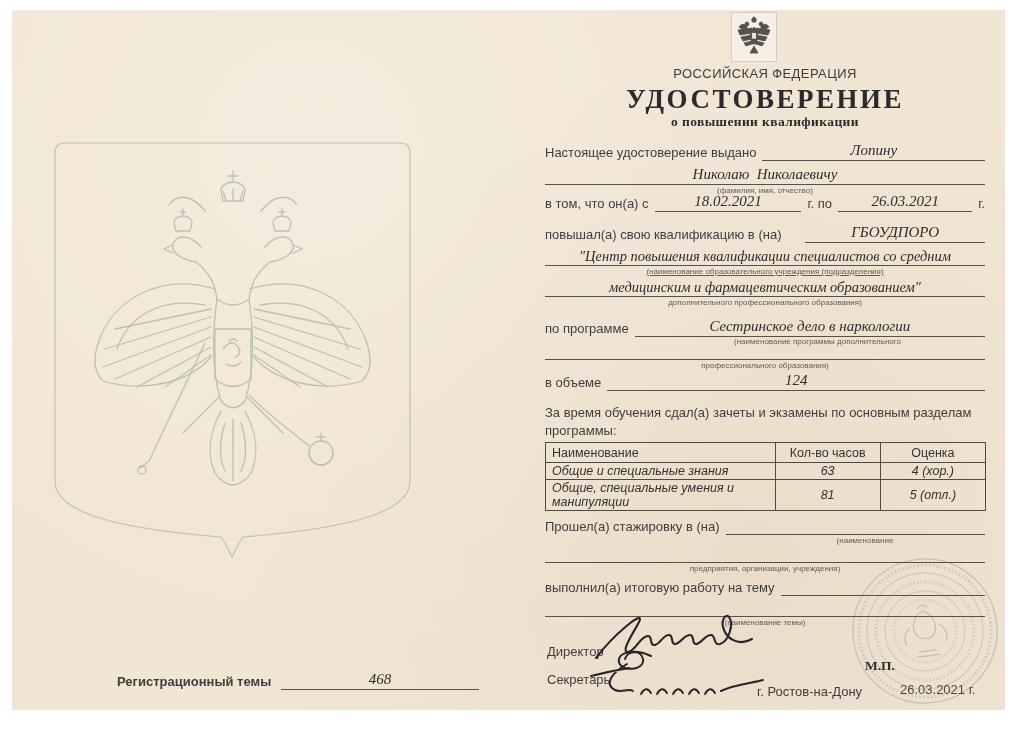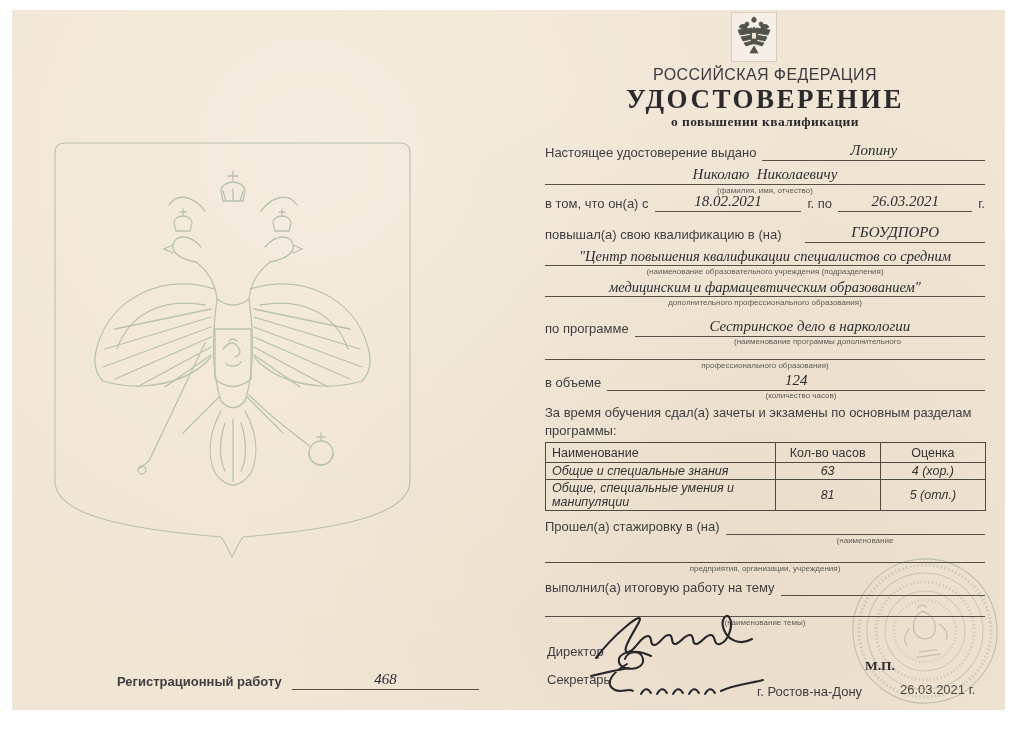--- a/index.html
+++ b/index.html
@@ -14,21 +14,21 @@
       radial-gradient(circle at 30% 20%, rgba(255,255,255,.25), rgba(255,255,255,0) 60%),
       radial-gradient(circle at 75% 80%, rgba(214,196,172,.25), rgba(214,196,172,0) 55%);
   }
   
   .emblem-box{
     position:absolute;left:719px;top:2px;width:44px;height:48px;
     background:rgba(255,255,255,.38);border:1px solid rgba(175,165,148,.45);
     display:flex;align-items:center;justify-content:center;
   }
   .hdr{position:absolute;left:533px;width:440px;text-align:center;color:#3c3c3e;}
-  .hdr.country{top:56px;font-size:16px;letter-spacing:.4px;}
+  .hdr.country{top:56px;font-size:13px;letter-spacing:.4px;}
   .hdr.title{top:74px;font-family:"Liberation Serif",serif;font-weight:bold;font-size:27px;letter-spacing:2.5px;color:#2b2b2e;}
   .hdr.subtitle{top:104px;font-family:"Liberation Serif",serif;font-weight:bold;font-size:13.5px;letter-spacing:.4px;color:#2b2b2e;}
   
   .row{position:absolute;left:533px;width:440px;display:flex;align-items:flex-end;gap:6px;}
   .lbl{font-size:13px;color:#3e3e40;white-space:nowrap;line-height:1.15;}
   .fill{
     flex:1;border-bottom:1px solid #565049;text-align:center;
     font-family:"Liberation Serif",serif;font-style:italic;font-size:15px;color:#2c2c31;
     line-height:1.05;padding-bottom:1px;min-height:10px;
   }
@@ -174,41 +174,40 @@
     <span class="lbl">г.</span>
   </div>
 
   <div class="row" style="top:210px;height:23px;gap:24px;">
     <span class="lbl">повышал(а) свою квалификацию в (на)</span>
     <span class="fill">ГБОУДПОРО</span>
   </div>
   <div class="row" style="top:233px;height:23px;">
     <span class="fill org">"Центр повышения квалификации специалистов со средним</span>
   </div>
-  <div class="cap" style="left:533px;top:258px;width:440px;">(наименование образовательного учреждения (подразделения)</div>
+  <div class="cap" style="left:533px;top:258px;width:440px;text-decoration:underline;">(наименование образовательного учреждения (подразделения)</div>
   <div class="row" style="top:264px;height:23px;">
     <span class="fill org">медицинским и фармацевтическим образованием"</span>
   </div>
   <div class="cap" style="left:533px;top:289px;width:440px;">дополнительного профессионального образования)</div>
 
   <div class="row" style="top:304px;height:23px;">
     <span class="lbl">по программе</span>
     <span class="fill">Сестринское дело в наркологии</span>
   </div>
   <div class="cap" style="left:638px;top:328px;width:335px;">(наименование программы дополнительного</div>
   <div class="row" style="top:338px;height:12px;">
     <span class="fill"></span>
   </div>
   <div class="cap" style="left:533px;top:352px;width:440px;text-align:center;">профессионального образования)</div>
 
   <div class="row" style="top:358px;height:23px;">
     <span class="lbl">в объеме</span>
     <span class="fill">124</span>
   </div>
-  <div class="cap" style="left:605px;top:382px;width:368px;">(количество часов)</div>
 
   <div class="para">За время обучения сдал(а) зачеты и экзамены по основным разделам программы:</div>
 
   <table class="tbl">
     <colgroup>
         <col class="col1">
         <col class="col2">
         <col class="col3">
       </colgroup>
     <tbody>
@@ -259,17 +258,17 @@
       <path d="M2,30 C14,27 28,24 40,22 M62,10 C46,2 28,6 30,16 C32,26 56,25 54,13 C52,3 38,5 36,13 M38,18 C24,26 14,38 26,44 C32,47 40,42 44,45"></path>
       <path d="M52,48 q5,-9 10,-1 M68,48 q5,-9 10,-1 M84,48 q5,-9 10,-1 M100,48 q5,-9 10,-1 M116,48 q5,-9 10,-1"></path>
       <path d="M132,45 C146,38 164,37 174,34"></path>
     </g>
   </svg>
   <span class="city">г. Ростов-на-Дону</span>
   <span class="mp">М.П.</span>
   <span class="datebr">26.03.2021 г.</span>
 
   <div class="reg">
-    <span class="lbl">Регистрационный работу</span>
+    <span class="lbl">Регистрационный темы</span>
     <span class="fill" style="max-width:212px;">468</span>
   </div>
 
 </div>
 
 </body></html>

